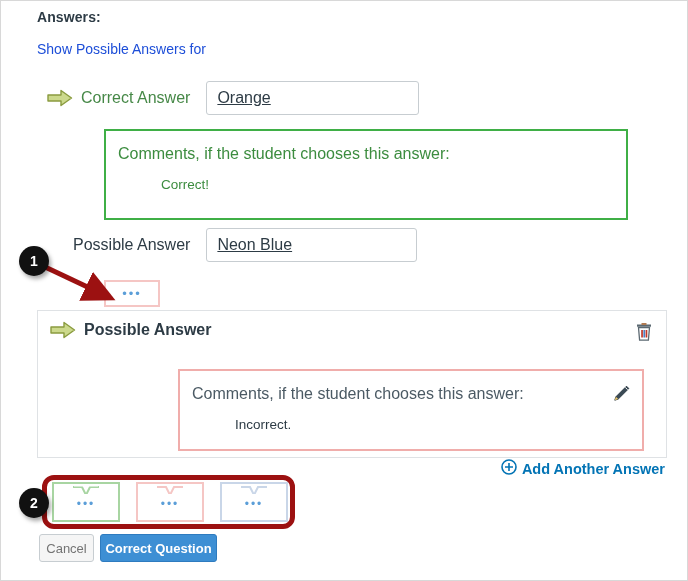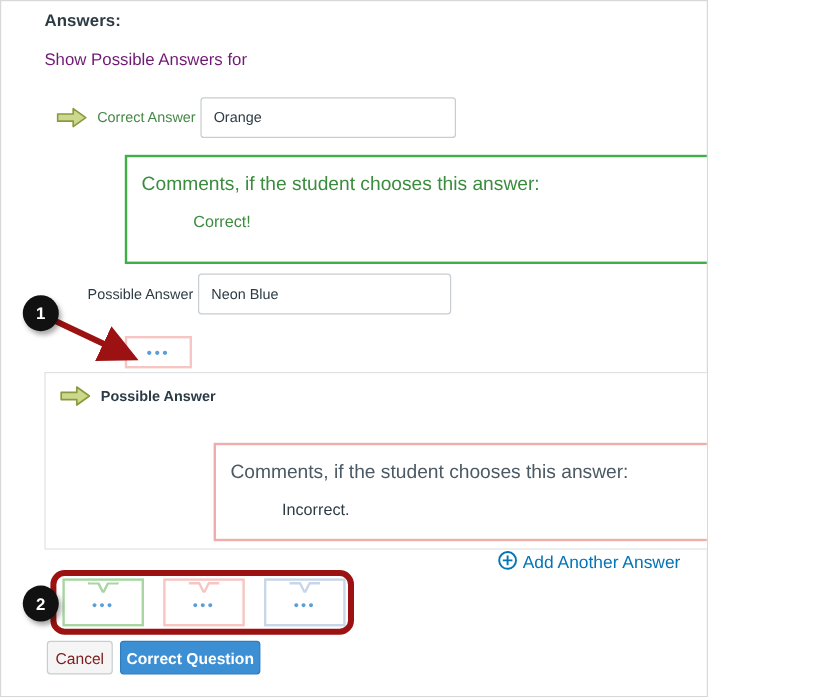--- a/index.html
+++ b/index.html
@@ -7,21 +7,21 @@
     padding: 0;
     background: #ffffff;
   }
   body {
     font-family: "Liberation Sans", sans-serif;
     -webkit-font-smoothing: antialiased;
   }
 
   #screen {
     position: relative;
-    width: 590px;
+    width: 688px;
     height: 581px;
     background: #ffffff;
     border: 1px solid #d8d8d8;
     box-sizing: border-box;
     overflow: hidden;
   }
 
   
   .heading {
     position: absolute;
@@ -31,21 +31,21 @@
     font-weight: bold;
     color: #2d3b45;
     letter-spacing: .1px;
   }
 
   .show-label {
     position: absolute;
     left: 36px;
     top: 40px;
     font-size: 14px;
-    color: #701a75;
+    color: #1d4ed8;
   }
 
   
   .select-box {
     position: absolute;
     left: 207px;
     top: 29px;
     width: 222px;
     height: 36px;
     border: 1px solid #c7cdd1;
@@ -86,43 +86,44 @@
   }
 
   .arrow-icon {
     width: 26px;
     height: 18px;
     flex: 0 0 auto;
     margin-right: 8px;
   }
 
   .row-label {
-    font-size: 12px;
+    font-size: 16px;
     color: #2d3b45;
     white-space: nowrap;
   }
   .row-label.correct {
     color: #468847;
   }
   .row-label.bold {
     font-weight: bold;
   }
 
   .answer-input {
     border: 1px solid #c7cdd1;
     border-radius: 3px;
     background: #ffffff;
     height: 34px;
     box-sizing: border-box;
     display: flex;
     align-items: center;
-    font-size: 12px;
+    font-size: 16px;
     color: #2d3b45;
     padding-left: 10px;
-    margin-left: 4px;
+    margin-left: 16px;
+    text-decoration: underline;
   }
 
   
   .comment-box {
     position: absolute;
     box-sizing: border-box;
     background: #ffffff;
   }
   .comment-box.green { border: 2px solid #3faf46; }
   .comment-box.pink  { border: 2px solid #f0adab; }
@@ -189,21 +190,21 @@
     height: 11px;
     overflow: hidden;
   }
 
   
   .add-link {
     position: absolute;
     right: 22px;
     top: 458px;
     font-size: 14.5px;
-    font-weight: normal;
+    font-weight: bold;
     color: #0374b5;
     display: flex;
     align-items: center;
     gap: 5px;
     cursor: pointer;
   }
 
   .btn {
     position: absolute;
     box-sizing: border-box;
@@ -214,21 +215,21 @@
     align-items: center;
     justify-content: center;
     cursor: pointer;
   }
   .btn-cancel {
     left: 38px;
     top: 533px;
     width: 55px;
     background: #f5f5f5;
     border: 1px solid #c7cdd1;
-    color: #7f1d1d;
+    color: #737373;
   }
   .btn-primary {
     left: 99px;
     top: 533px;
     width: 117px;
     background: #3d8fd4;
     border: 1px solid #2e7bbf;
     color: #ffffff;
     font-weight: bold;
   }

